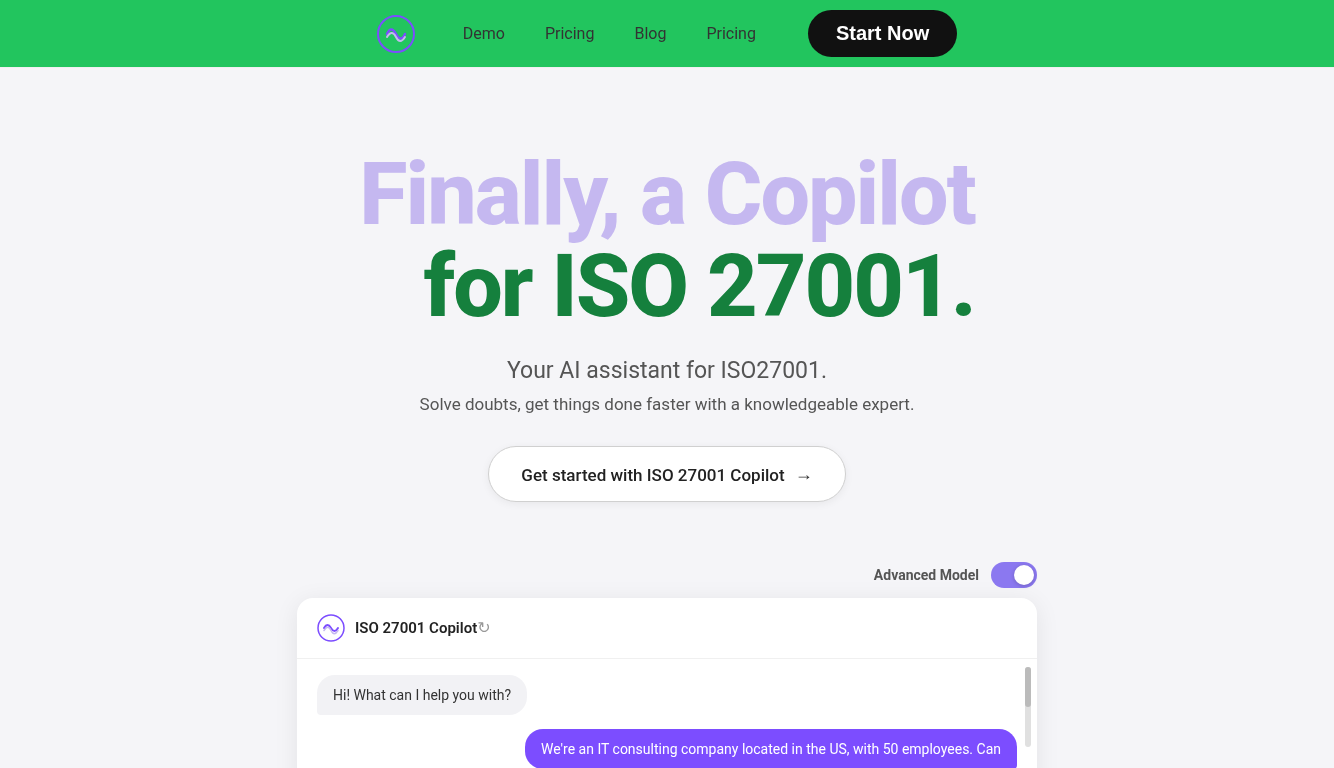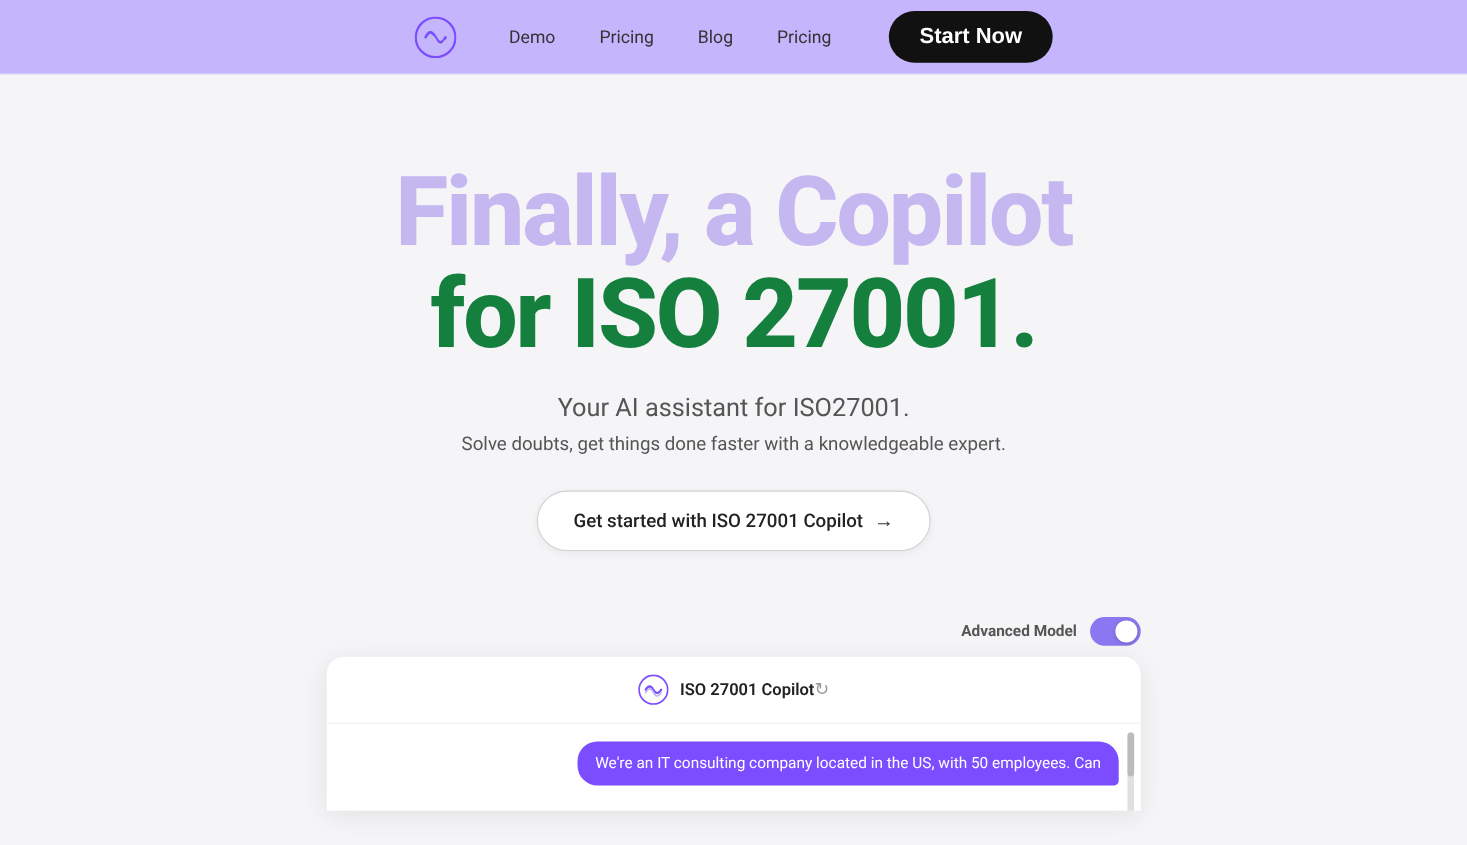--- a/index.html
+++ b/index.html
@@ -11,21 +11,21 @@
     body {
       font-family: -apple-system, BlinkMacSystemFont, 'Segoe UI', Roboto, Helvetica, Arial, sans-serif;
       background: #f5f5f8;
       width: 1334px;
       min-height: 768px;
       overflow-x: hidden;
     }
 
     
     .navbar {
-      background: #c4b5fd;
+      background: #22c55e;
       display: flex;
       align-items: center;
       justify-content: center;
       padding: 0 40px;
       height: 68px;
       border-bottom: 1px solid #f0f0f0;
       position: relative;
     }
 
     .nav-inner {
@@ -82,20 +82,21 @@
       padding: 80px 40px 60px;
       text-align: center;
     }
 
     .hero-title {
       font-size: 88px;
       font-weight: 800;
       line-height: 1.05;
       margin-bottom: 24px;
       letter-spacing: -2px;
+      text-align: right;
     }
 
     .hero-title-line1 {
       color: #c5b8f0;
       display: block;
     }
 
     .hero-title-line2 {
       color: #15803d;
       display: block;
@@ -185,21 +186,21 @@
       border-radius: 16px 16px 0 0;
       width: 740px;
       min-height: 140px;
       box-shadow: 0 4px 24px rgba(0,0,0,0.08);
       overflow: hidden;
     }
 
     .chat-header {
       display: flex;
       align-items: center;
-      justify-content: center;
+      justify-content: flex-start;
       padding: 16px 20px;
       border-bottom: 1px solid #f0f0f0;
     }
 
     .chat-header-left {
       display: flex;
       align-items: center;
       gap: 10px;
     }
 
@@ -316,19 +317,20 @@
         <svg class="chat-logo" viewBox="0 0 28 28" fill="none" xmlns="http://www.w3.org/2000/svg">
           <circle cx="14" cy="14" r="13" stroke="#7c4dff" stroke-width="1.5"></circle>
           <path d="M7 14 Q10.5 8 14 14 Q17.5 20 21 14" stroke="#7c4dff" stroke-width="2" fill="none" stroke-linecap="round"></path>
           <path d="M7 16.5 Q11 10 14 16.5 Q17 23 21 16.5" stroke="#c5b8f0" stroke-width="1.5" fill="none" stroke-linecap="round"></path>
         </svg>
         <span class="chat-title">ISO 27001 Copilot</span>
       </div>
       <span class="chat-refresh-icon">↻</span>
     </div>
     <div class="chat-messages">
+      <div class="chat-message-bot">Hi! What can I help you with?</div>
       <div class="chat-message-user">We're an IT consulting company located in the US, with 50 employees. Can</div>
       <div class="chat-scrollbar">
         <div class="chat-scrollbar-thumb"></div>
       </div>
     </div>
   </div>
 </div>
 
 </body></html>

